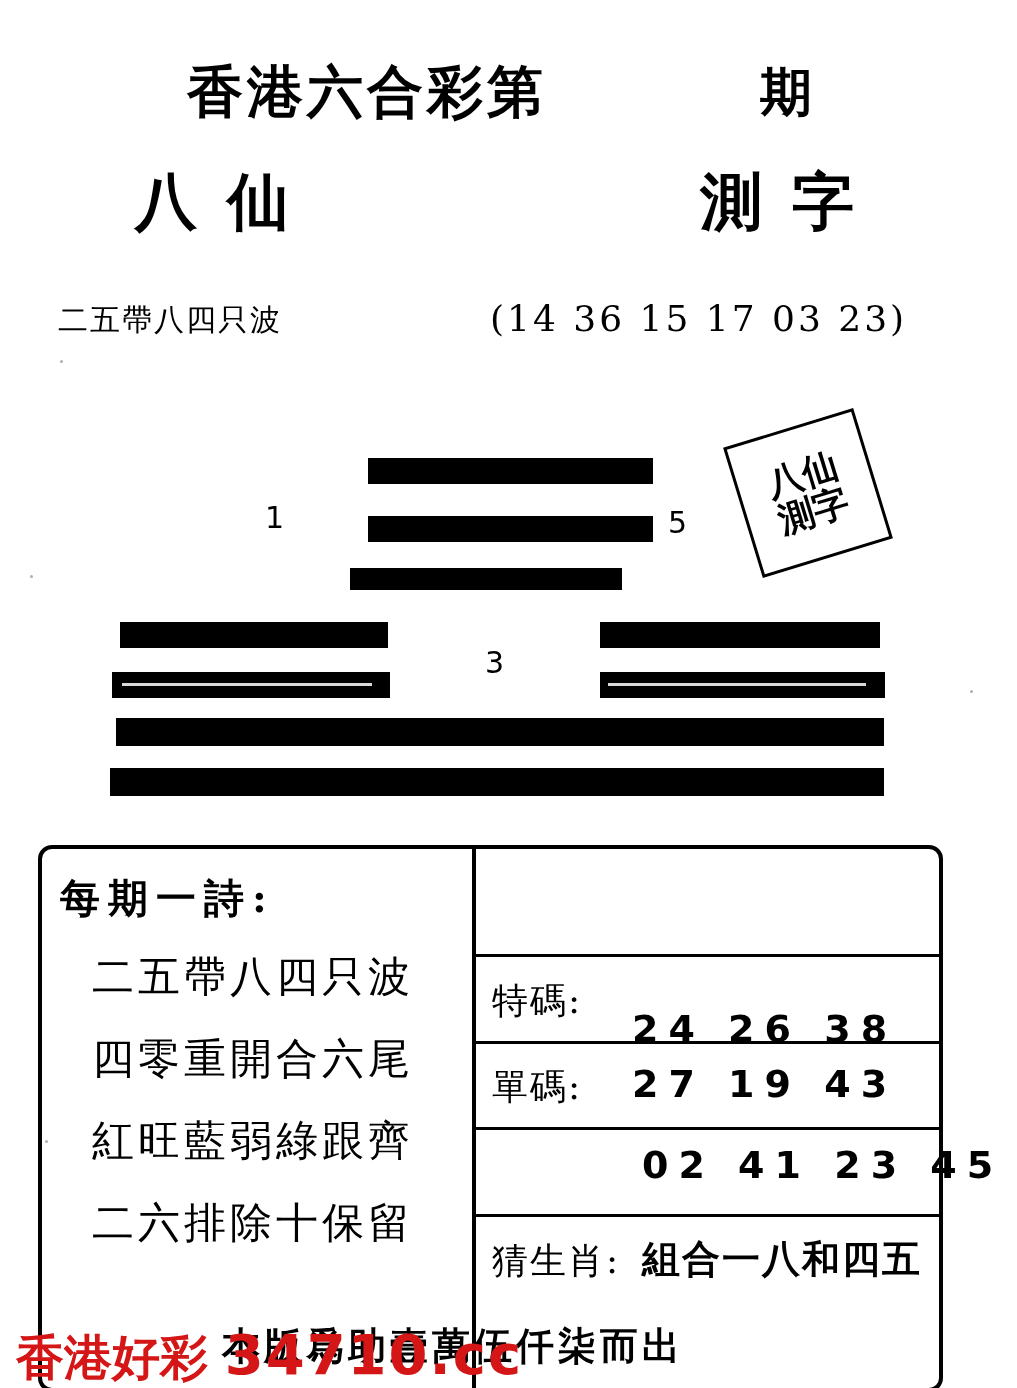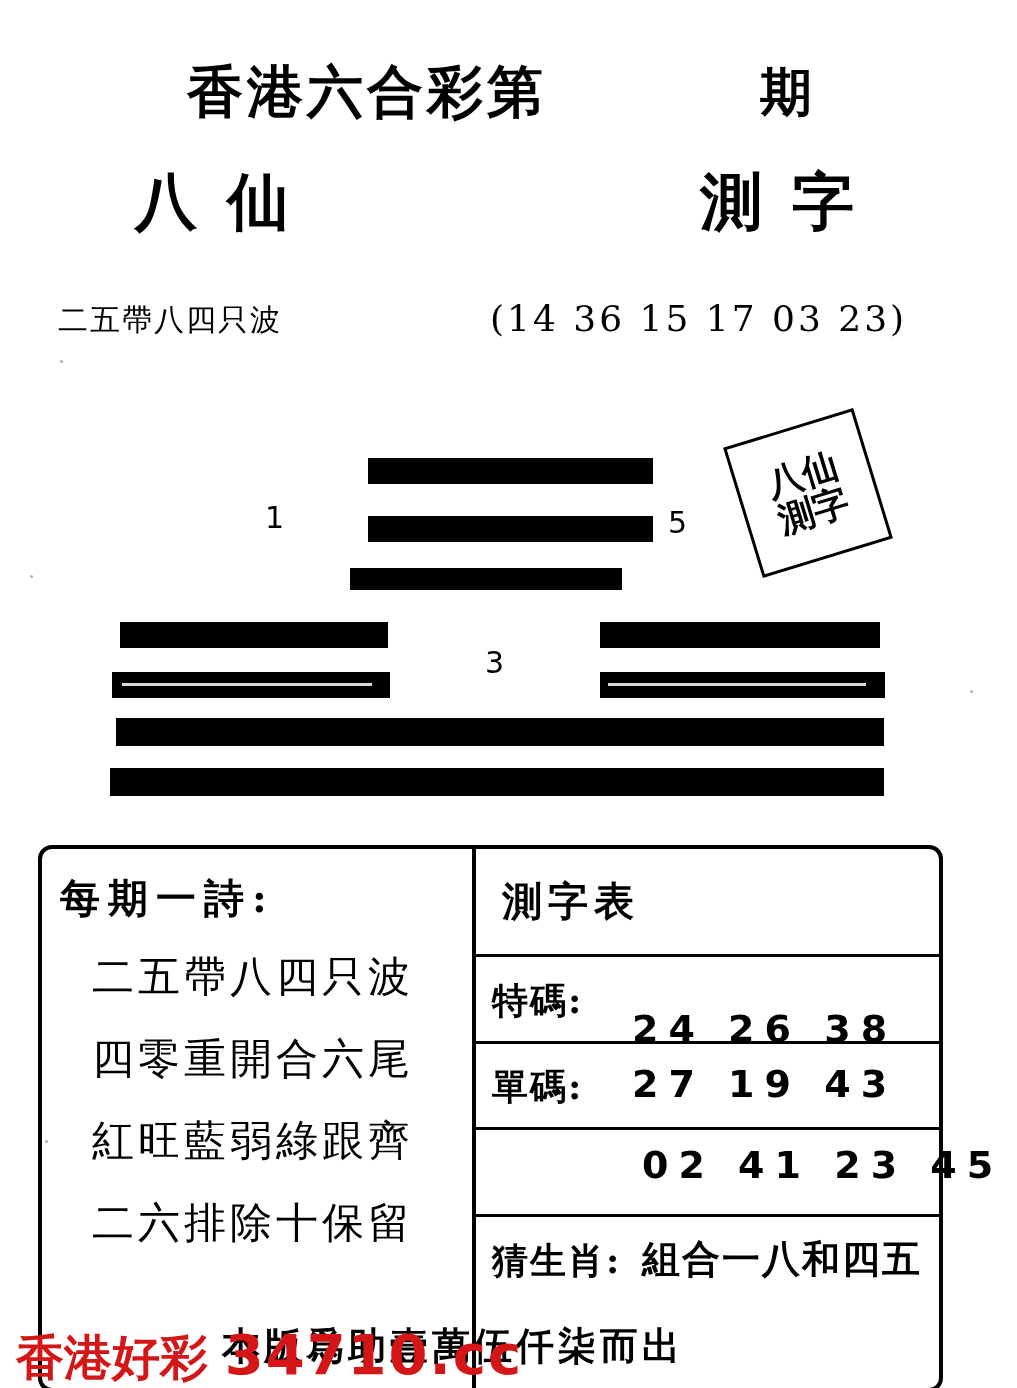--- a/index.html
+++ b/index.html
@@ -178,21 +178,21 @@
   }
   .h1 { top: 105px; }
   .h2 { top: 192px; }
   .h3 { top: 278px; }
   .h4 { top: 365px; }
 
   .row-label {
     position: absolute;
     left: 450px;
     font-size: 36px;
-    font-weight: bold;
+    font-weight: normal;
     letter-spacing: 2px;
     text-align: center;
   }
   .row-values {
     position: absolute;
     left: 590px;
     font-size: 38px;
     font-weight: bold;
     letter-spacing: 10px;
     white-space: nowrap;
@@ -284,21 +284,20 @@
 
   <div class="panel">
     <div class="panel-divider"></div>
 
     <div class="poem-title">每期一詩:</div>
     <div class="poem-line poem-1">二五帶八四只波</div>
     <div class="poem-line poem-2">四零重開合六尾</div>
     <div class="poem-line poem-3">紅旺藍弱綠跟齊</div>
     <div class="poem-line poem-4">二六排除十保留</div>
 
-    <div class="table-title">測字表</div>
     <div class="hline h1"></div>
     <div class="hline h2"></div>
     <div class="hline h3"></div>
     <div class="hline h4"></div>
 
     <div class="row-label r1-l">特碼:</div>
     <div class="row-values r1-v">24   26   38</div>
 
     <div class="row-label r2-l">單碼:</div>
     <div class="row-values r2-v">27   19   43</div>

